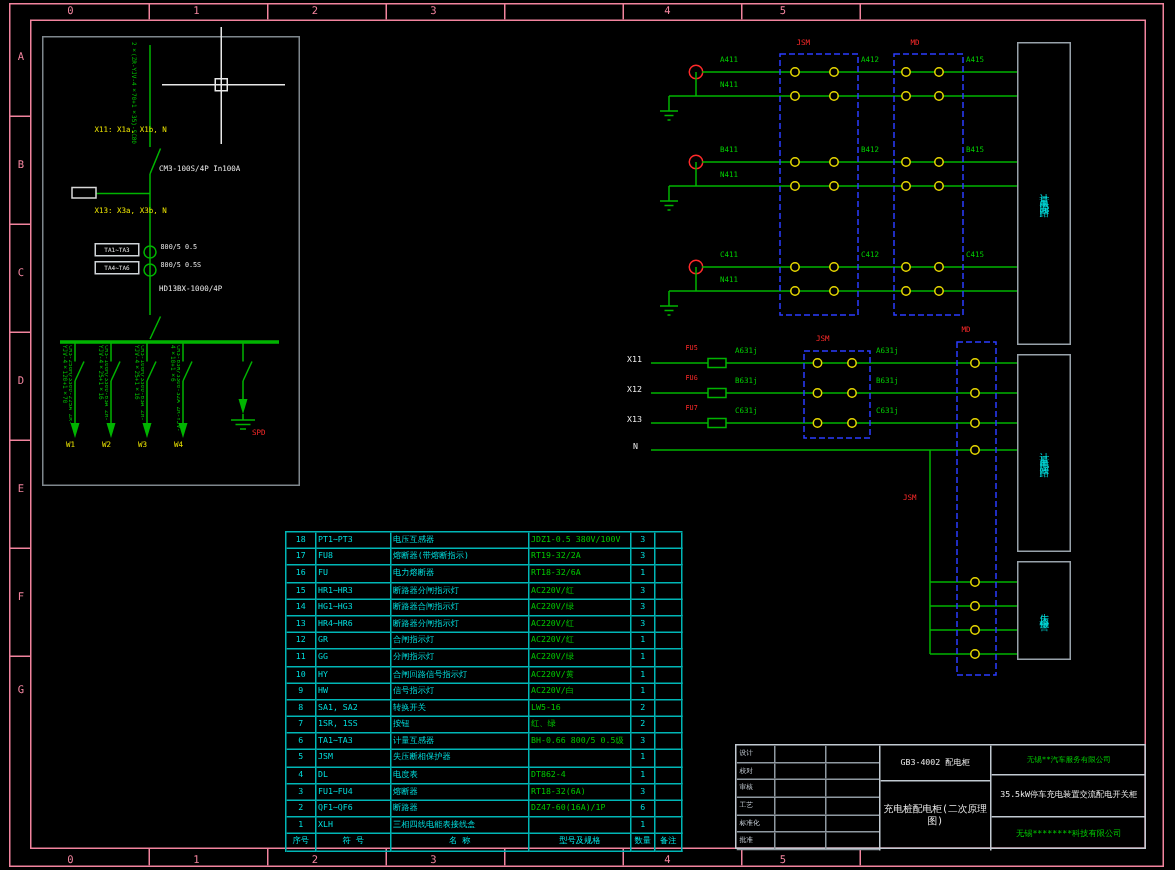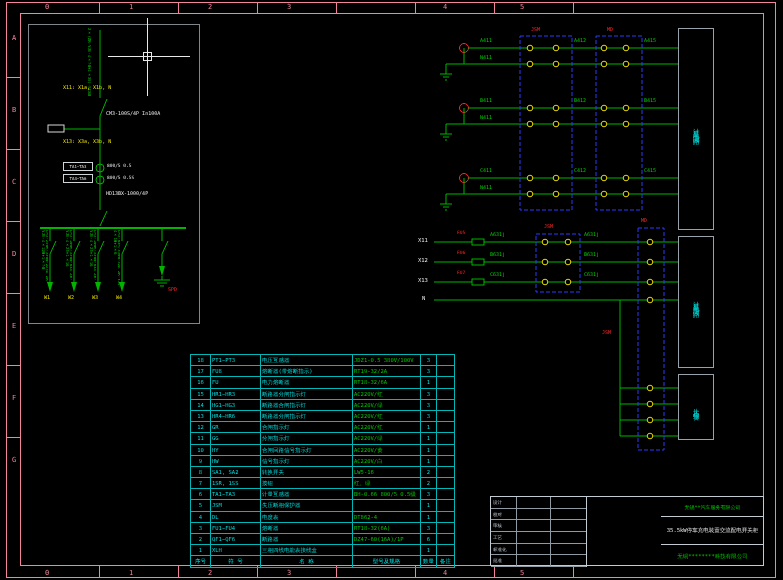--- a/index.html
+++ b/index.html
@@ -546,20 +546,24 @@
           <span class="tb-c1"></span>
           <span class="tb-c2"></span>
         </div>
 
         <div class="tb-row">
           <span class="tb-sign">批准</span>
           <span class="tb-c1"></span>
           <span class="tb-c2"></span>
         </div>
       </div>
+    <div class="tb-mid">
+      <div class="code">GB3-4002 配电柜</div>
+      <div class="dtitle">充电桩配电柜(二次原理图)</div>
+    </div>
     <div class="tb-right">
       <div class="cell tb-cust">无锡**汽车服务有限公司</div>
       <div class="cell tb-proj">35.5kW停车充电装置交流配电开关柜</div>
       <div class="cell tb-comp">无锡********科技有限公司</div>
     </div>
   </div>
 
   <div class="cur-h"></div>
   <div class="cur-v"></div>
   <div class="cur-box"></div>

